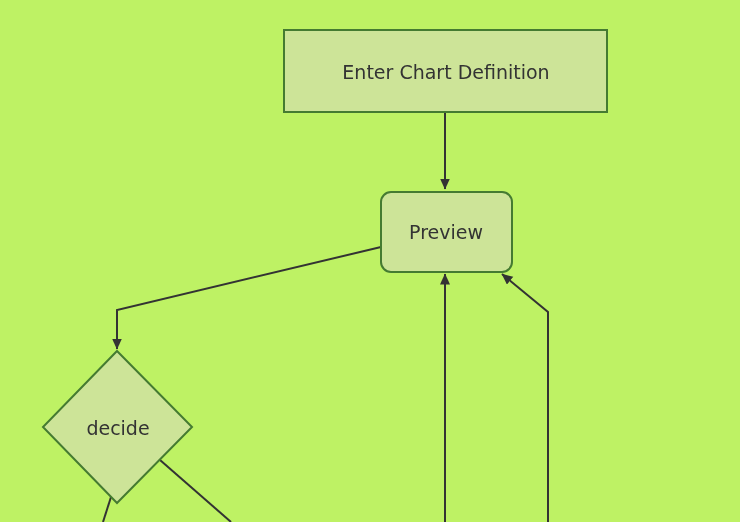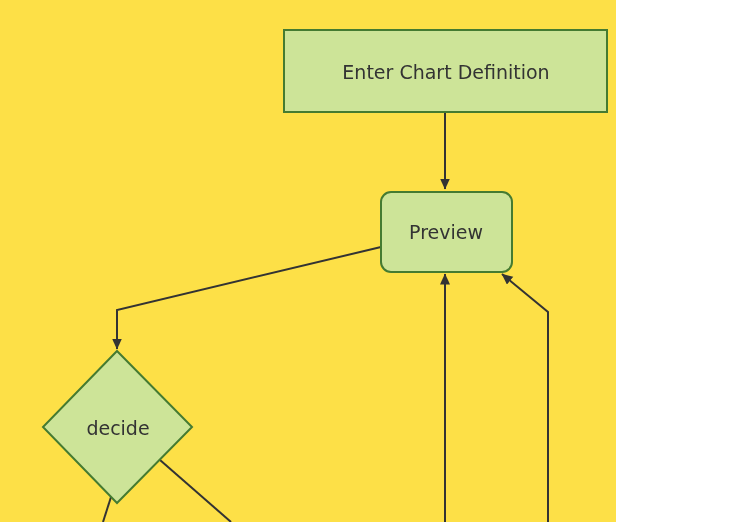--- a/index.html
+++ b/index.html
@@ -3,24 +3,24 @@
 <meta charset="utf-8">
 <style>
   html, body {
     margin: 0;
     padding: 0;
     background: #ffffff;
     font-family: "DejaVu Sans", "Liberation Sans", sans-serif;
   }
   .canvas-wrap {
     position: relative;
-    width: 616px;
+    width: 740px;
     height: 522px;
     overflow: hidden;
-    background: #fde047;
+    background: #bef264;
   }
   svg text {
     font-family: "DejaVu Sans", "Liberation Sans", sans-serif;
     font-size: 19px;
   }
 </style>
 </head>
 <body>
 
 <div class="canvas-wrap">

